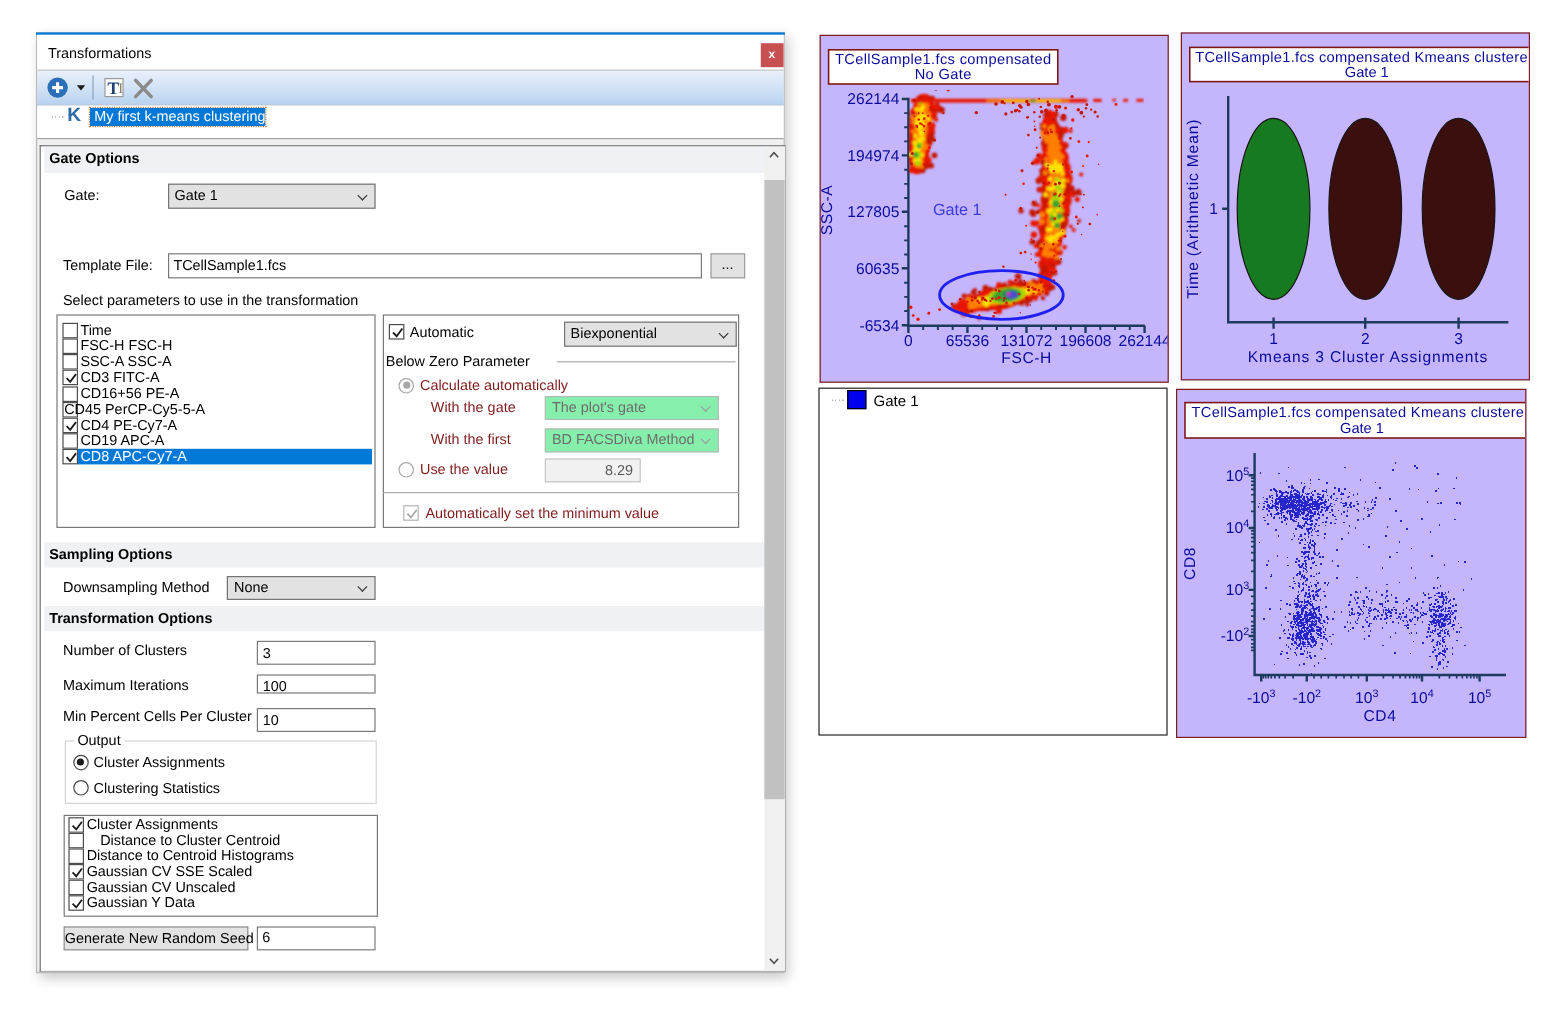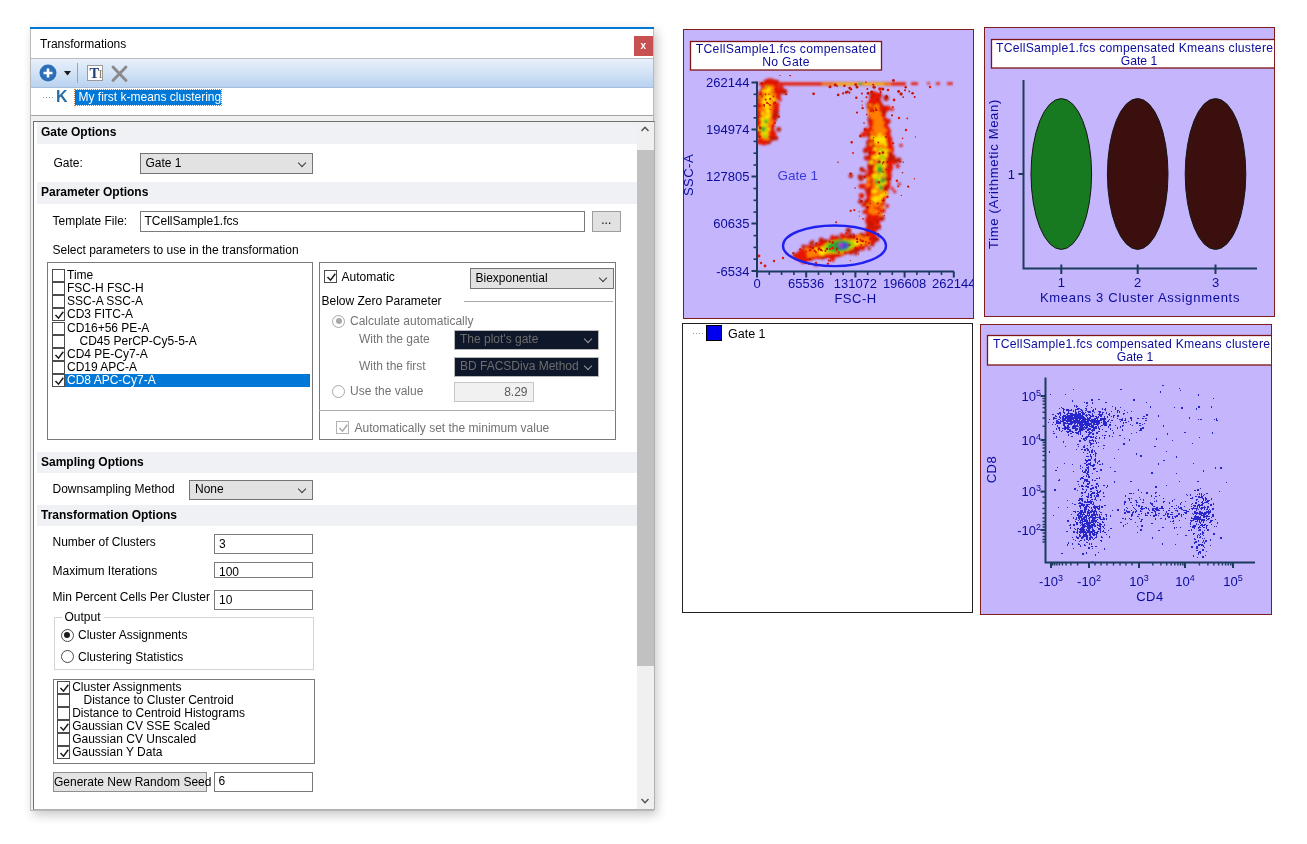--- a/index.html
+++ b/index.html
@@ -1,21 +1,21 @@
 <!DOCTYPE html>
 <html><head><meta charset="utf-8"><title>t</title><style>
 *{margin:0;padding:0;box-sizing:border-box}
 html,body{width:1307px;height:844px;background:#fff;font-family:'Liberation Sans',sans-serif}
 #page{position:relative;width:1307px;height:844px;overflow:hidden;background:#fff;font-family:'Liberation Sans',sans-serif;font-size:12px}
 .a{position:absolute}
 .lbl{position:absolute;font-size:12px;color:#000;white-space:nowrap}
-.g{color:#737373}
+.g{color:#7f1d1d}
 .sect{position:absolute;left:3px;width:602.5px;height:21.5px;background:#eff1f4;font-weight:bold;font-size:12px;line-height:21.5px;padding-left:4.5px;color:#000}
 .combo{position:absolute;background:#e2e2e2;border:1px solid #747474;font-size:12px;color:#000;padding-left:5px;white-space:nowrap;overflow:hidden}
-.combo.dis{background:#0f172a;border-color:#b9b9b9;color:#6d6d6d}
+.combo.dis{background:#86efac;border-color:#b9b9b9;color:#6d6d6d}
 .chev{position:absolute;right:7px;width:6px;height:6px;border-right:1.5px solid #3a3a3a;border-bottom:1.5px solid #3a3a3a;transform:rotate(45deg)}
 .dis>.chev{border-color:#9d9d9d}
 .tin{position:absolute;background:#fff;border:1px solid #7a7a7a;font-size:12px;color:#000;padding-left:4px;white-space:nowrap;overflow:hidden}
 .cb{position:absolute;width:13px;height:13px;background:#fff;border:1px solid #4d4d4d}
 .cb.dis{border-color:#b3b3b3}
 .cb svg{position:absolute;left:0;top:0}
 .radio{position:absolute;width:13px;height:13px;border-radius:50%;background:#fff;border:1px solid #4a4a4a}
 .radio.sel:after{content:"";position:absolute;left:2.5px;top:2.5px;width:6px;height:6px;border-radius:50%;background:#1c1c1c}
 .radio.dis{border-color:#a8a8a8}
 .radio.dis:after{background:#a8a8a8}
@@ -47,21 +47,20 @@
         </svg>
       </div>
       <div class="a" style="left:0;top:60px;right:0;height:26.5px;background:#fff">
         <div class="a" style="left:12px;top:9px;width:10px;height:1px;background:repeating-linear-gradient(90deg,#9a9a9a 0,#9a9a9a 1px,transparent 1px,transparent 3px)"></div>
         <div class="kico" style="left:25px;top:1px">K</div>
         <div class="selrow" style="left:43.5px;top:1.5px;width:146px;height:15.5px;outline:1px dotted #c77b35;line-height:15px;padding-left:4px">My first k-means clustering</div>
       </div>
       <div class="a" style="left:0;top:86.5px;right:0;height:1px;background:#a3a3a3"></div>
       <div class="a" style="left:1.5px;top:92.5px;width:622px;height:689px;background:#fff;border:1px solid #b0b0b0;border-top-color:#6e6e6e;border-left-color:#6e6e6e;overflow:hidden">
         <div class="sect" style="top:0.5px">Gate Options</div>
-        <div class="sect" style="top:60.5px">Parameter Options</div>
         <div class="sect" style="top:330px">Sampling Options</div>
         <div class="sect" style="top:383.2px">Transformation Options</div>
         <div class="lbl" style="left:20px;top:34.0px">Gate:</div>
         <div class="combo" style="left:106px;top:31.5px;width:173px;height:20.5px;line-height:18.5px">Gate 1<i class="chev" style="top:5.75px"></i></div>
         <div class="lbl" style="left:19px;top:92.5px">Template File:</div>
         <div class="tin" style="left:106px;top:89px;width:445.5px;height:21.5px;line-height:19.5px">TCellSample1.fcs</div>
         <div class="btn" style="left:558px;top:89px;width:29.5px;height:21.5px;line-height:17px;background:#e1e1e1;border-color:#9d9d9d">...</div>
         <div class="lbl" style="left:19px;top:121.5px">Select parameters to use in the transformation</div>
         <div class="box" style="left:13px;top:140px;width:266.5px;height:178px"></div>
         <div class="cb" style="left:18.5px;top:147.4px"></div>
@@ -72,21 +71,21 @@
         <div class="lbl" style="left:33.5px;top:172.7px">SSC-A SSC-A</div>
         <div class="cb" style="left:18.5px;top:186.9px">
           <svg width="13" height="13">
             <path d="M2.5 6l3 3.2 4.8-6.4" stroke="#1a1a1a" stroke-width="1.5" fill="none"></path>
           </svg>
         </div>
         <div class="lbl" style="left:33.5px;top:185.9px">CD3 FITC-A</div>
         <div class="cb" style="left:18.5px;top:200.0px"></div>
         <div class="lbl" style="left:33.5px;top:199.0px">CD16+56 PE-A</div>
         <div class="cb" style="left:18.5px;top:213.2px"></div>
-        <div class="lbl" style="left:46px;top:212.2px">CD45 PerCP-Cy5-5-A</div>
+        <div class="lbl" style="left:20px;top:212.2px">CD45 PerCP-Cy5-5-A</div>
         <div class="cb" style="left:18.5px;top:226.4px">
           <svg width="13" height="13">
             <path d="M2.5 6l3 3.2 4.8-6.4" stroke="#1a1a1a" stroke-width="1.5" fill="none"></path>
           </svg>
         </div>
         <div class="lbl" style="left:33.5px;top:225.4px">CD4 PE-Cy7-A</div>
         <div class="cb" style="left:18.5px;top:239.5px"></div>
         <div class="lbl" style="left:33.5px;top:238.5px">CD19 APC-A</div>
         <div class="cb" style="left:18.5px;top:252.7px">
           <svg width="13" height="13">

